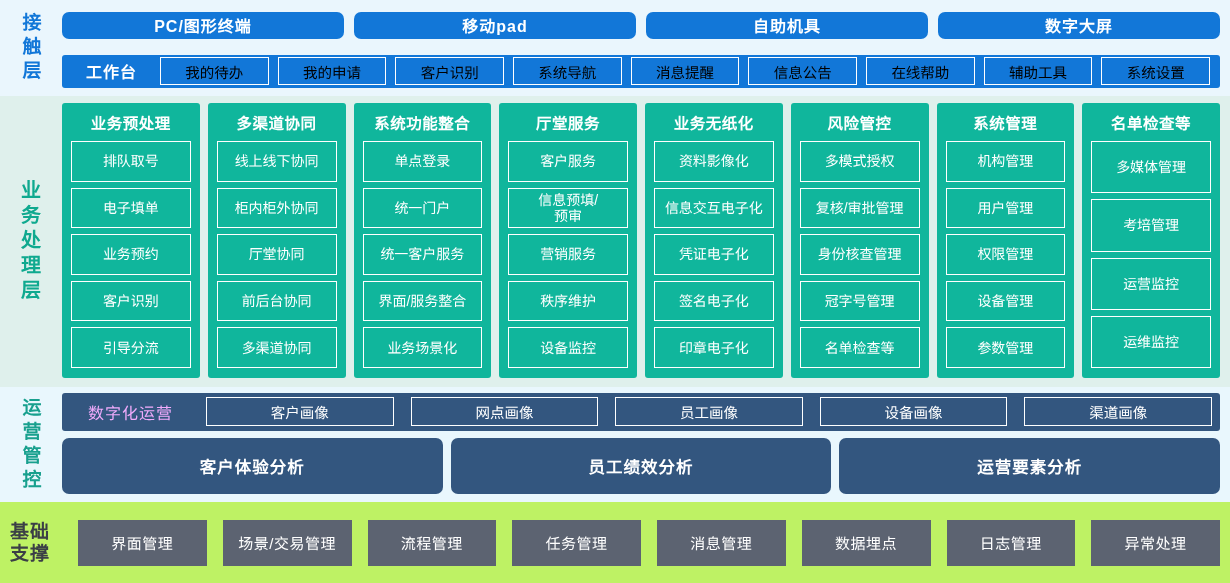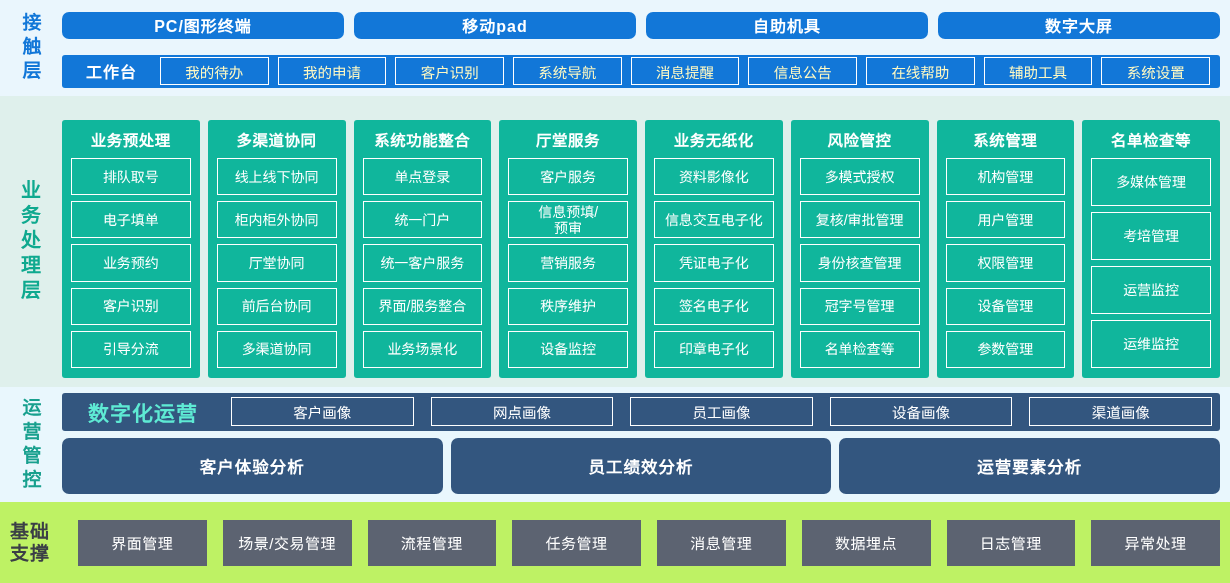--- a/index.html
+++ b/index.html
@@ -37,29 +37,29 @@
   }
   .workbench-bar{
     background:#1277d8;border-radius:3px;height:48px;
     display:flex;align-items:center;padding:0 10px;gap:9px;
   }
   .workbench-title{
     color:#fff;font-size:16px;font-weight:bold;letter-spacing:1px;
     padding:0 14px;white-space:nowrap;
   }
   .wb-item{
-    flex:1 1 0;border:1px solid #ffffff;color:#fef9c3;
+    flex:1 1 0;border:1px solid #ffffff;color:#000000;
     height:26px;display:flex;align-items:center;justify-content:center;
     font-size:14.5px;white-space:nowrap;
   }
 
   
   .layer-business{background:#dff0ec;height:291px;}
   .layer-business .layer-label{color:#0fa98f;font-size:20px;}
-  .biz-body{padding:24px 10px 9px 2px;}
+  .biz-body{padding:7px 10px 9px 2px;}
   .biz-cols{display:flex;gap:8px;height:100%;}
   .biz-col{
     flex:1 1 0;background:#10b69c;border-radius:3px;
     display:flex;flex-direction:column;align-items:stretch;
     padding:8px 9px 10px 9px;box-sizing:border-box;gap:6px;
   }
   .biz-col-title{
     color:#ffffff;font-size:15.5px;font-weight:bold;
     text-align:center;letter-spacing:.5px;white-space:nowrap;
     margin-bottom:2px;
@@ -73,21 +73,21 @@
 
   
   .layer-ops{background:#e9f7fd;height:115px;}
   .layer-ops .layer-label{color:#18a08e;}
   .ops-body{padding:6px 10px 8px 2px;gap:7px;}
   .ops-row1{
     background:#33567f;border-radius:3px;height:40px;
     display:flex;align-items:center;padding:0 8px;gap:17px;
   }
   .ops-title{
-    color:#5eead4;font-size:21px;font-weight:bold;letter-spacing:1px;
+    color:#f0abfc;font-size:16px;font-weight:normal;letter-spacing:1px;
     padding:0 16px 0 18px;white-space:nowrap;
   }
   .ops-chip{
     flex:1 1 0;border:1px solid #ffffff;color:#fff;height:27px;
     display:flex;align-items:center;justify-content:center;font-size:14.5px;
   }
   .ops-row2{display:flex;gap:8px;height:60px;}
   .ops-big{
     flex:1 1 0;background:#33567f;color:#fff;border-radius:7px;
     display:flex;align-items:center;justify-content:center;

